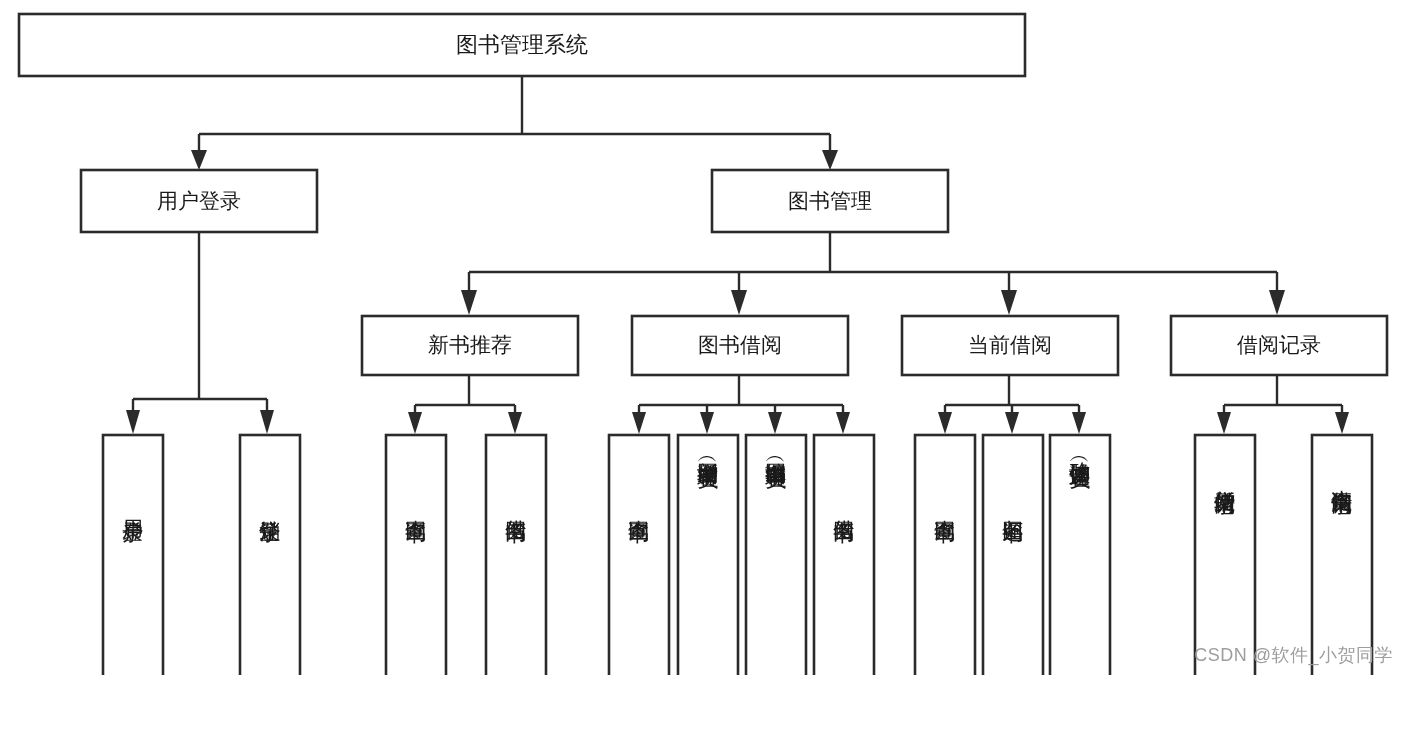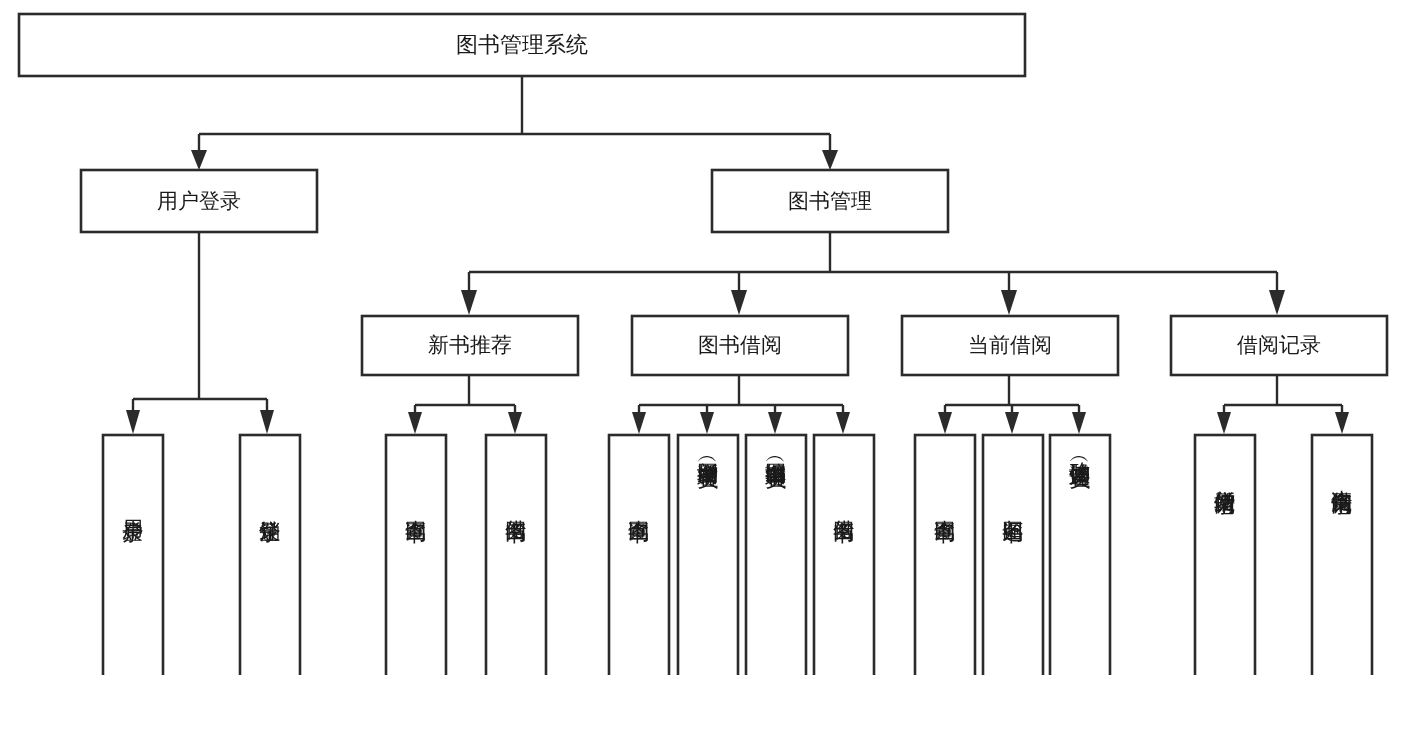--- a/index.html
+++ b/index.html
@@ -226,13 +226,14 @@
     <span class="leaf-label">确认归还（管理员）</span>
   </div>
 
   <div class="leaf-label-wrap" style="left:1195px; top:435px; width:60px; height:298px; padding-top:38px;">
     <span class="leaf-label">新增借阅记录</span>
   </div>
   <div class="leaf-label-wrap" style="left:1312px; top:435px; width:60px; height:298px; padding-top:38px;">
     <span class="leaf-label">查询借阅记录</span>
   </div>
 
+  <div class="watermark">CSDN @软件_小贺同学</div>
 </div>
 
 </body></html>

